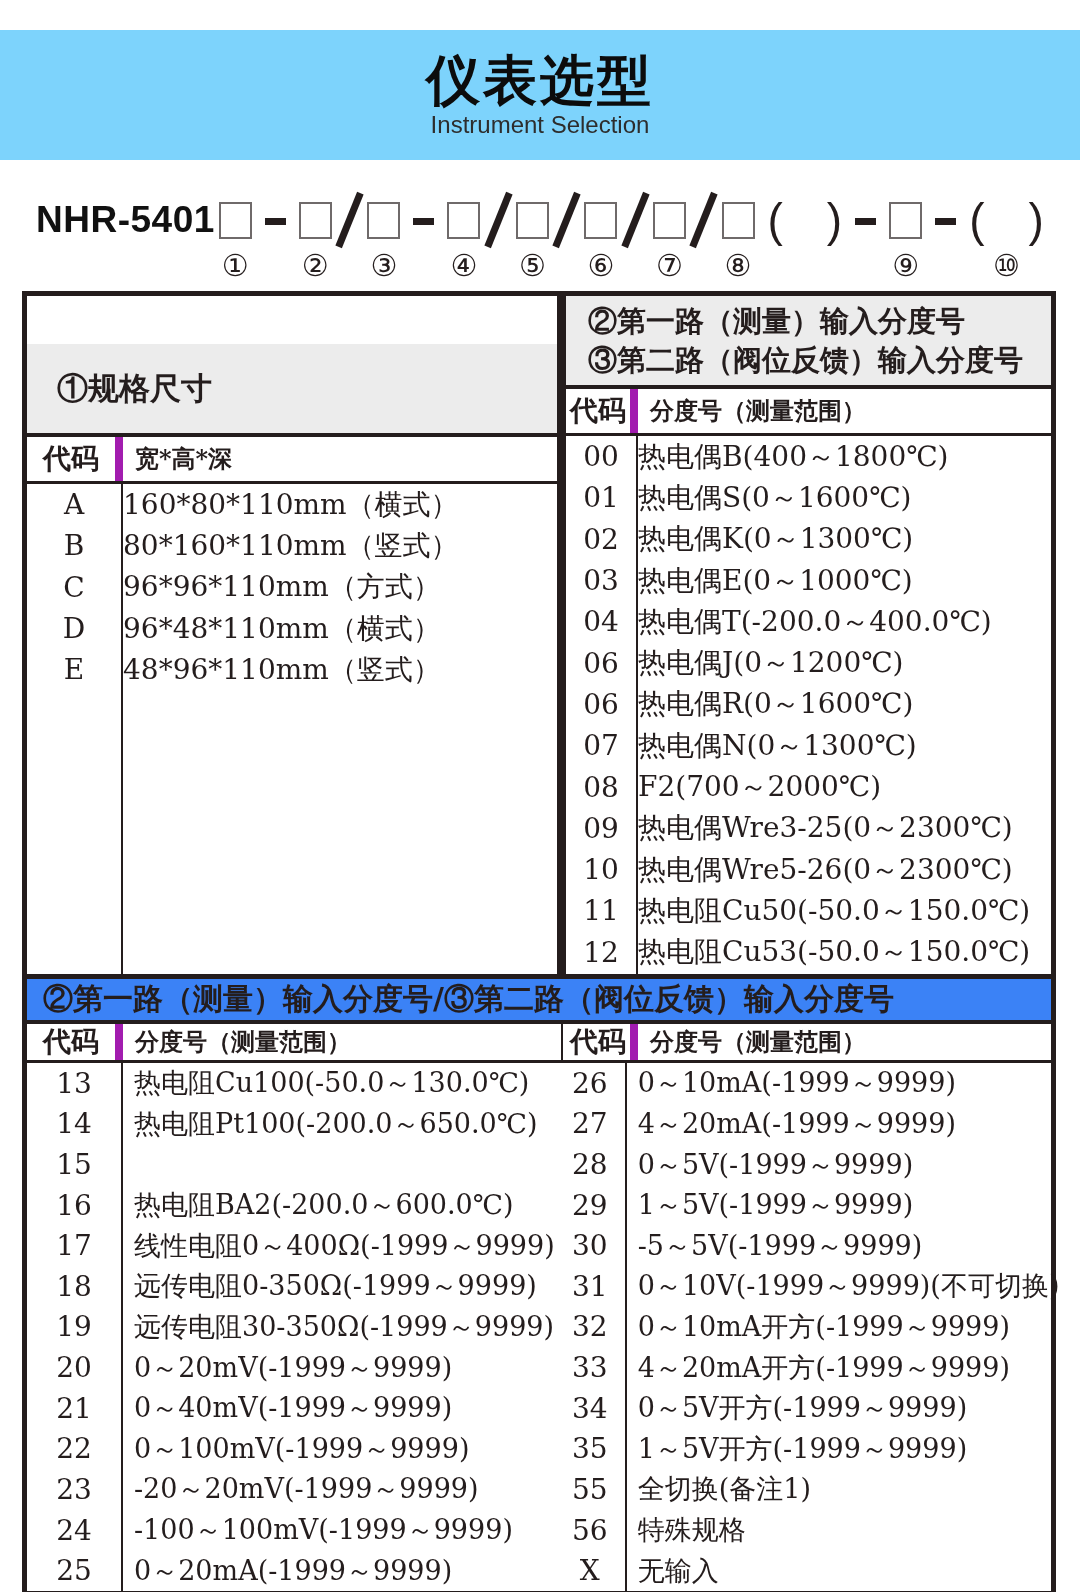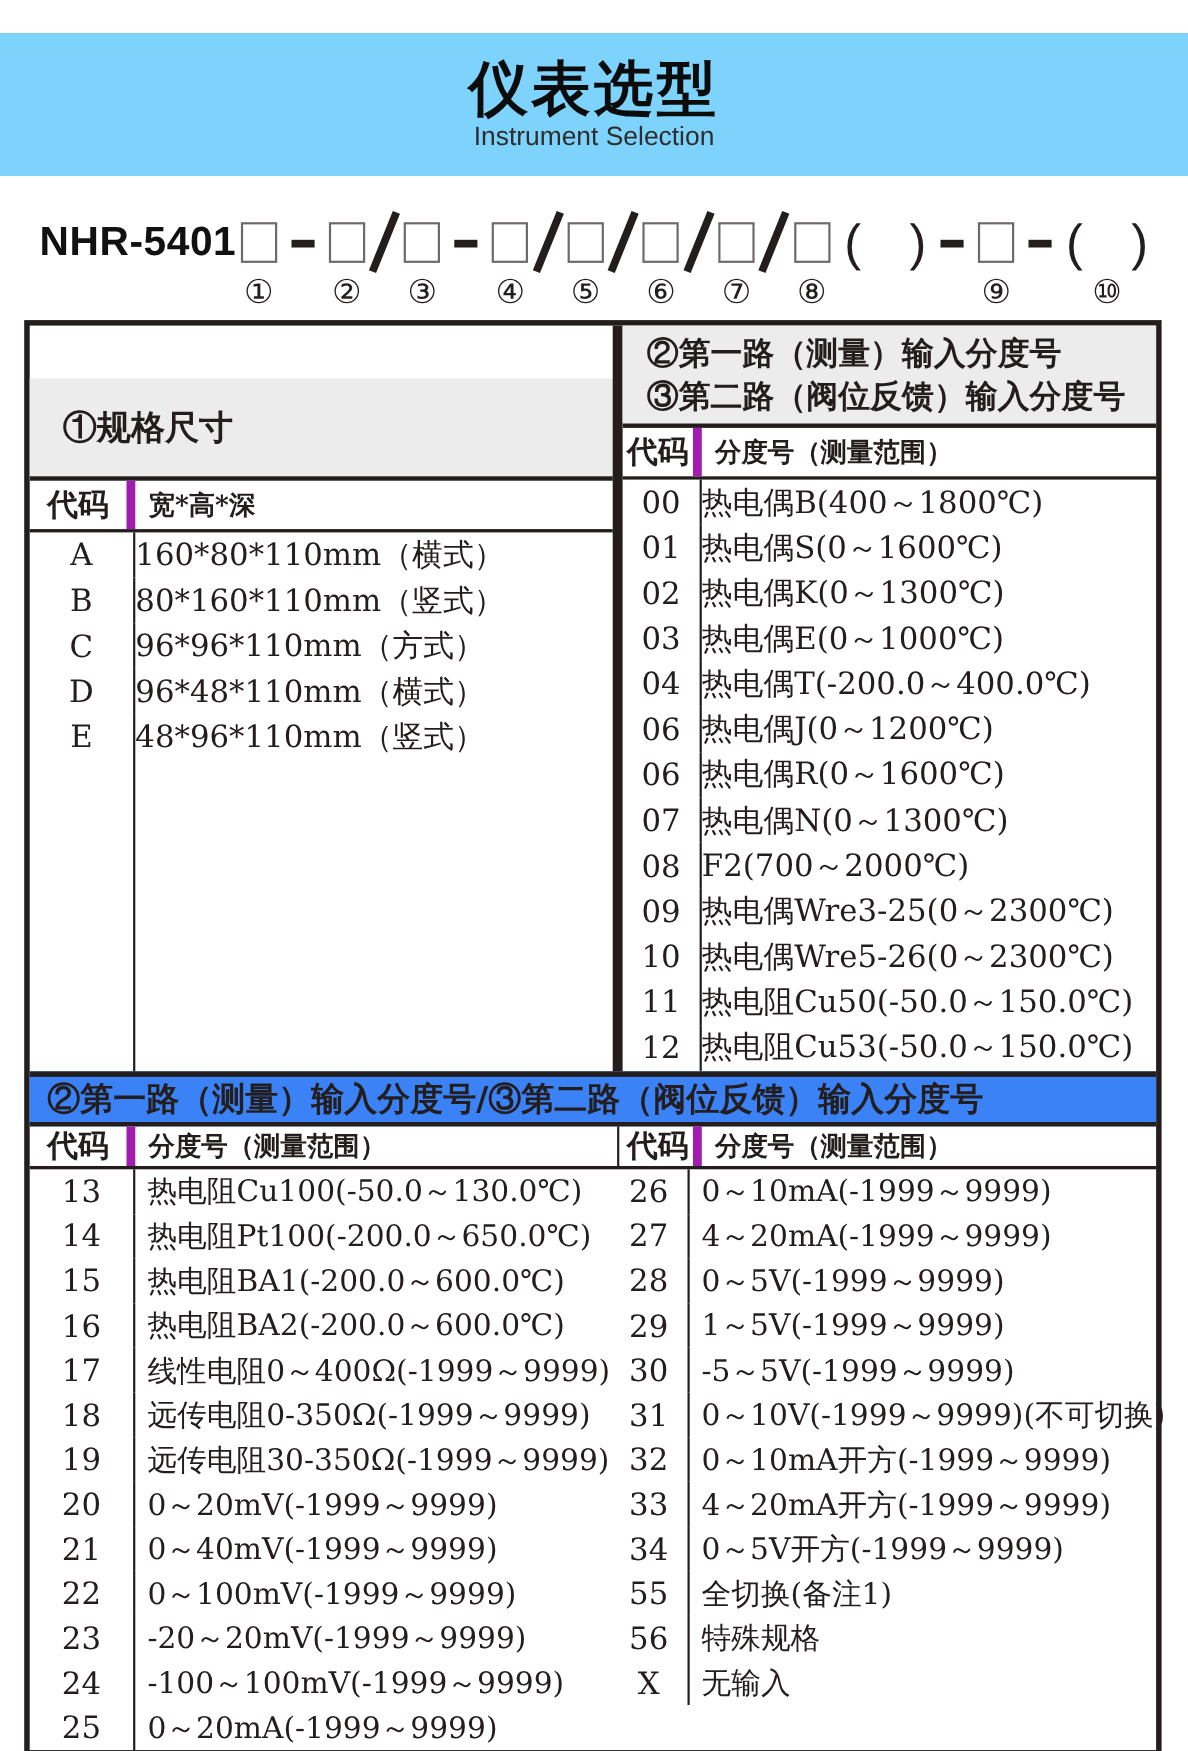--- a/index.html
+++ b/index.html
@@ -388,21 +388,20 @@
             <div class="c2">热电阻Cu100(-50.0～130.0℃)</div>
           </div>
 
           <div class="trow">
             <div class="c1">14</div>
             <div class="c2">热电阻Pt100(-200.0～650.0℃)</div>
           </div>
 
           <div class="trow">
             <div class="c1">15</div>
-            <div class="c2">热电阻BA1(-200.0～600.0℃)</div>
           </div>
 
           <div class="trow">
             <div class="c1">16</div>
             <div class="c2">热电阻BA2(-200.0～600.0℃)</div>
           </div>
 
           <div class="trow">
             <div class="c1">17</div>
             <div class="c2">线性电阻0～400Ω(-1999～9999)</div>
@@ -491,20 +490,24 @@
           <div class="trow">
             <div class="c1">33</div>
             <div class="c2">4～20mA开方(-1999～9999)</div>
           </div>
 
           <div class="trow">
             <div class="c1">34</div>
             <div class="c2">0～5V开方(-1999～9999)</div>
           </div>
 
+          <div class="trow">
+            <div class="c1">35</div>
+            <div class="c2">1～5V开方(-1999～9999)</div>
+          </div>
 
           <div class="trow">
             <div class="c1">55</div>
             <div class="c2">全切换(备注1)</div>
           </div>
 
           <div class="trow">
             <div class="c1">56</div>
             <div class="c2">特殊规格</div>
           </div>

